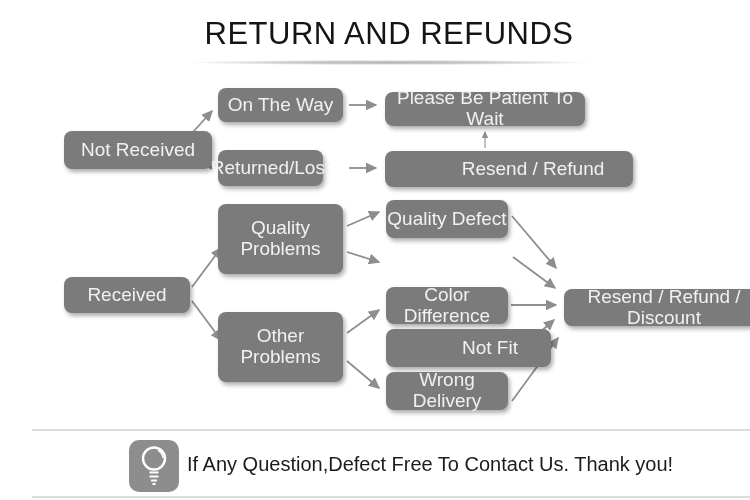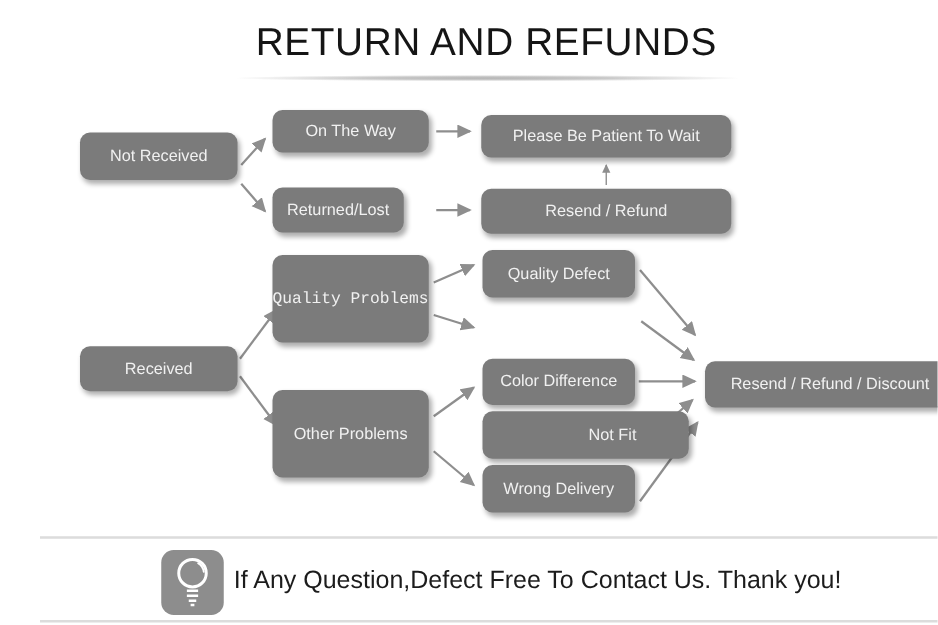--- a/index.html
+++ b/index.html
@@ -13,31 +13,31 @@
     color:#151515;
   }
   .title-divider{
     position:absolute;left:158px;top:60px;width:400px;height:5px;
     background:radial-gradient(ellipse at center,#b4b4b4 0%,#c9c9c9 35%,rgba(255,255,255,0) 72%);
     filter:blur(0.6px);
   }
   .node{
     position:absolute;background:#7b7b7b;color:#f1f1f1;border-radius:8px;
     display:flex;align-items:center;justify-content:center;
-    font-size:13px;box-shadow:2px 3px 4px rgba(0,0,0,0.32);
-    text-align:right;line-height:1.1;
+    font-size:19px;box-shadow:2px 3px 4px rgba(0,0,0,0.32);
+    text-align:center;line-height:1.1;
   }
   
-  .n-not-received{left:32px;top:106px;width:126px;height:38px;}
+  .n-not-received{left:32px;top:131px;width:148px;height:38px;}
   .n-on-the-way{left:186px;top:88px;width:125px;height:34px;}
   .n-returned-lost{left:186px;top:150px;width:105px;height:36px;}
   .n-please-wait{left:353px;top:92px;width:200px;height:34px;}
-  .n-resend-refund{left:353px;top:151px;width:200px;height:36px;}
+  .n-resend-refund{left:353px;top:151px;width:200px;height:36px;padding-left:48px;}
   .n-received{left:32px;top:277px;width:126px;height:36px;}
-  .n-quality-problems{left:186px;top:204px;width:125px;height:70px;font-family:Liberation Mono, monospace;}
+  .n-quality-problems{left:186px;top:204px;width:125px;height:70px;}
   .n-other-problems{left:186px;top:312px;width:125px;height:70px;}
   .n-quality-defect{left:354px;top:200px;width:122px;height:38px;}
   .n-damage{left:354px;top:243px;width:122px;height:38px;}
   .n-color-difference{left:354px;top:287px;width:122px;height:37px;}
   .n-not-fit{left:354px;top:329px;width:122px;height:38px;padding-left:43px;}
   .n-wrong-delivery{left:354px;top:372px;width:122px;height:38px;}
   .n-resend-refund-discount{left:532px;top:289px;width:200px;height:37px;}
   .arrows{position:absolute;left:0;top:0;width:750px;height:500px;pointer-events:none;}
   .arrow{stroke:#8e8e8e;stroke-width:1.8;fill:none;}
   .arrow.thin{stroke-width:1.1;}

